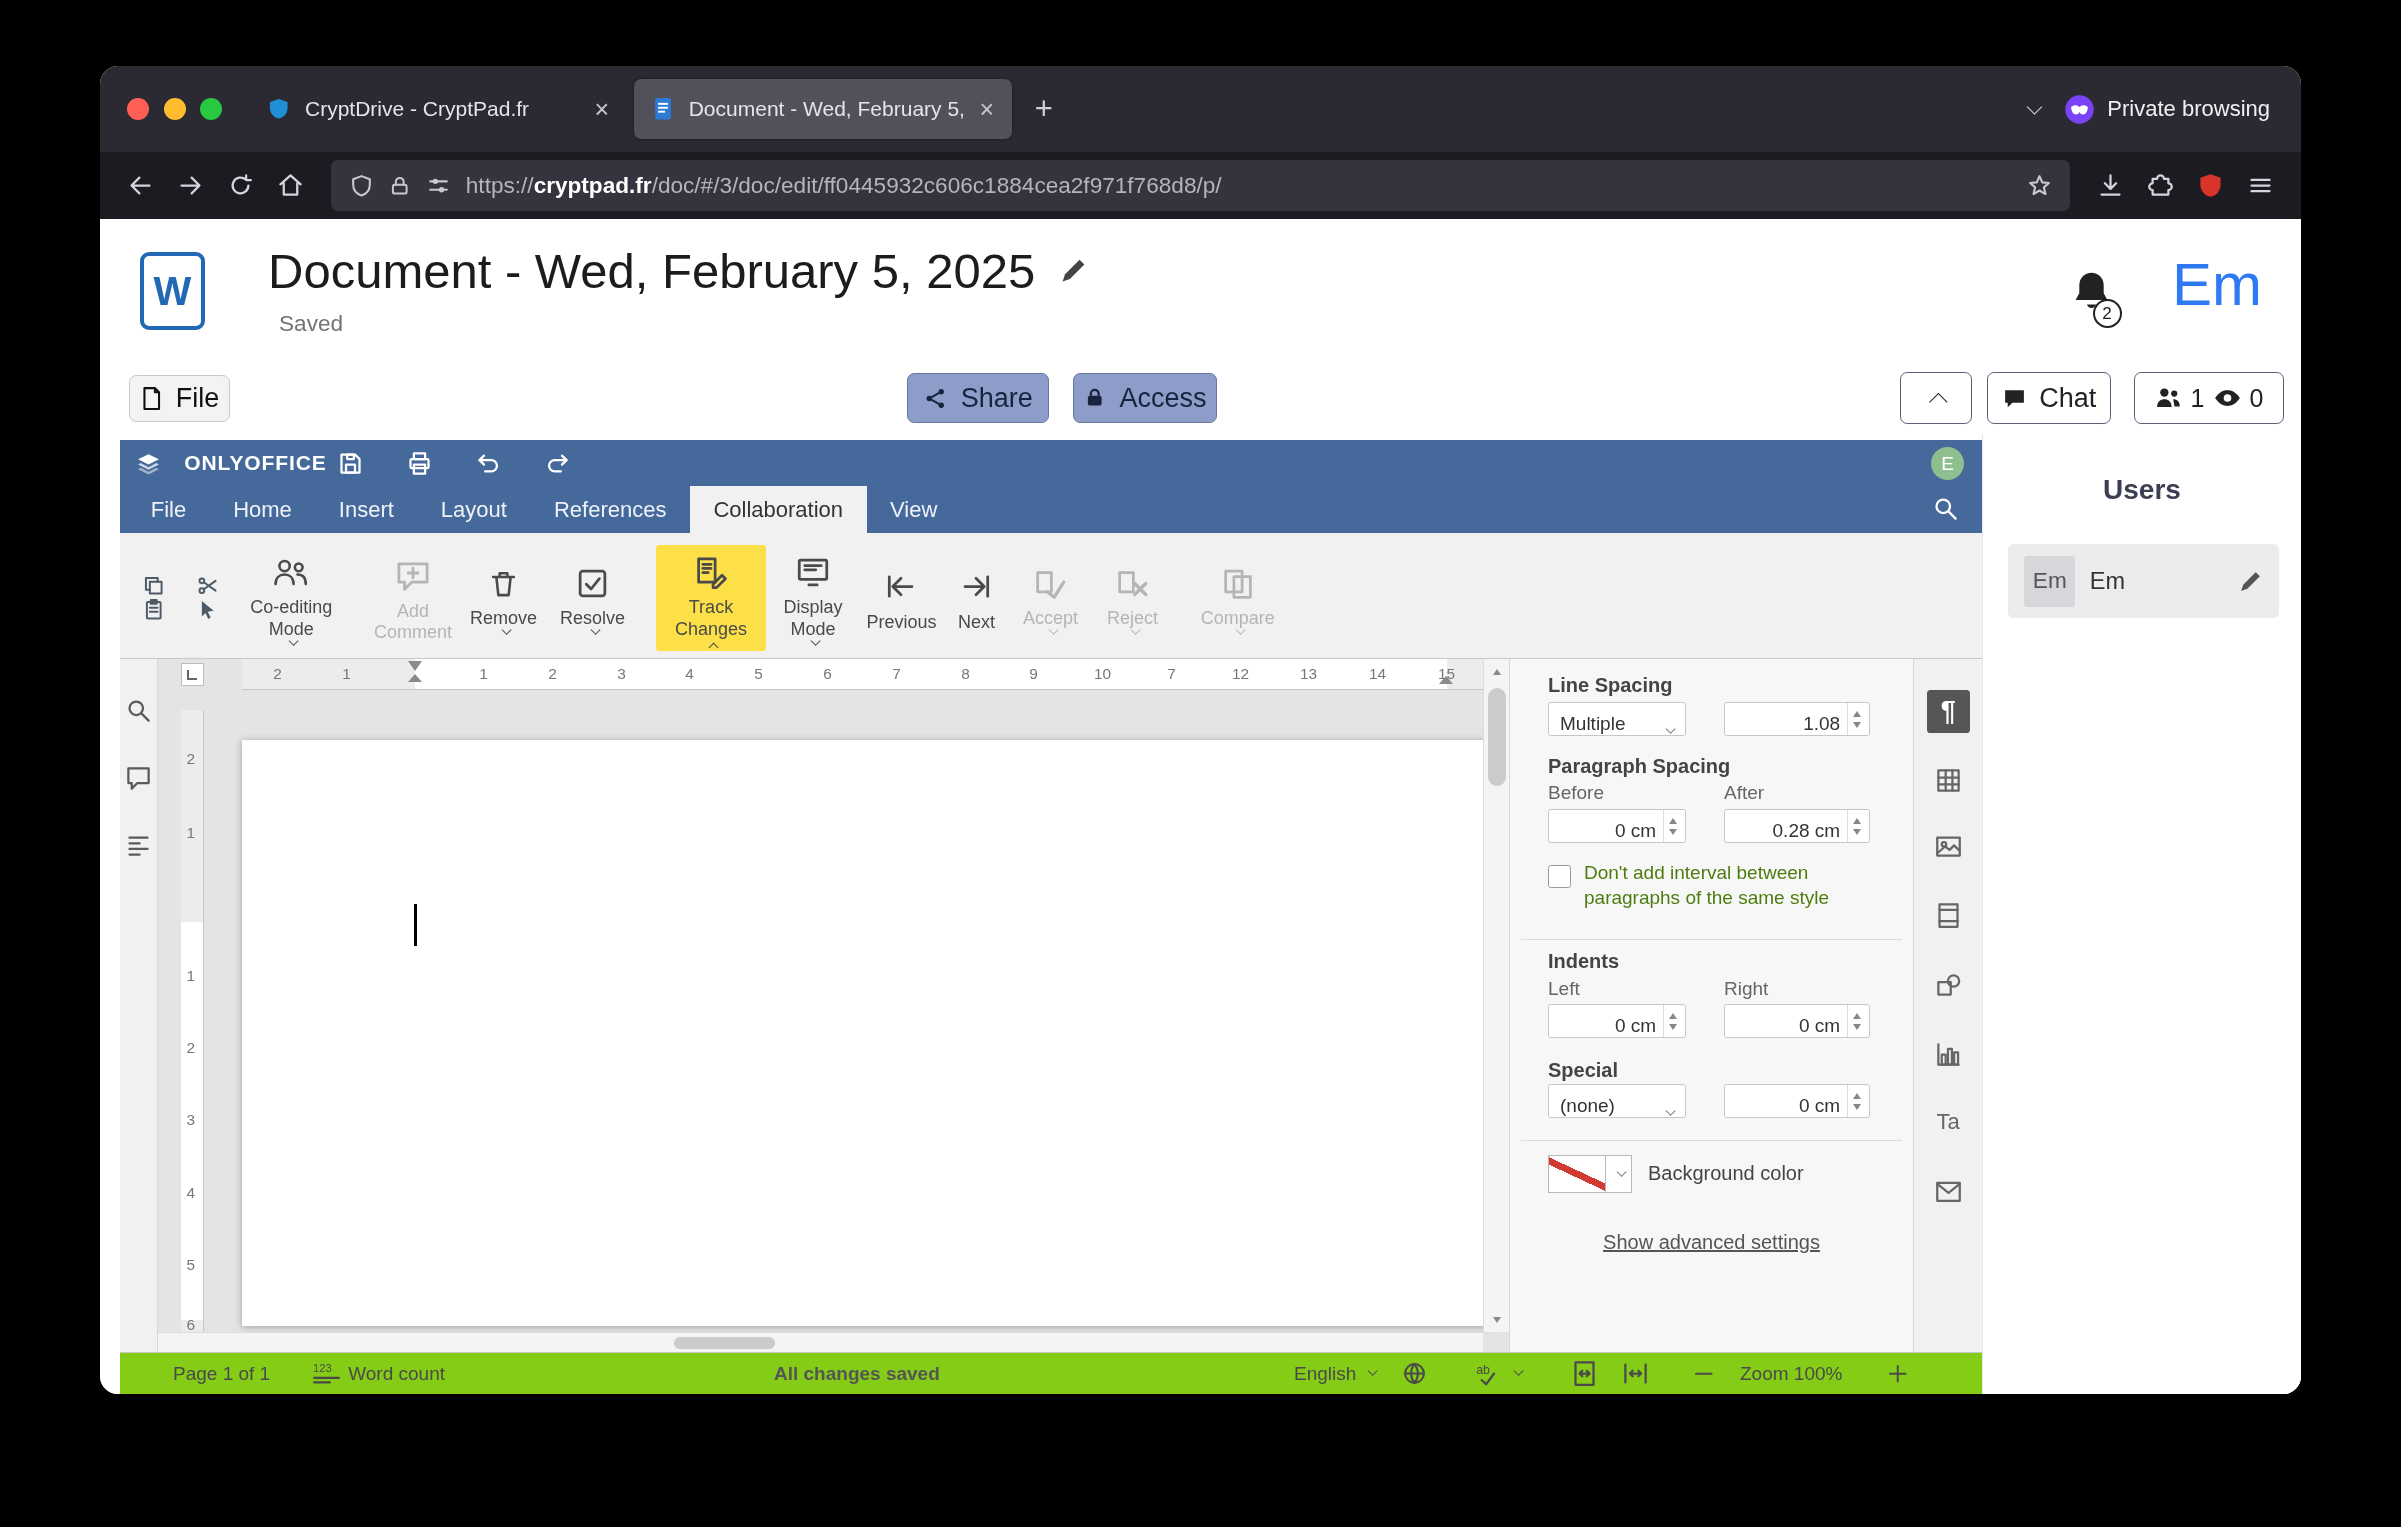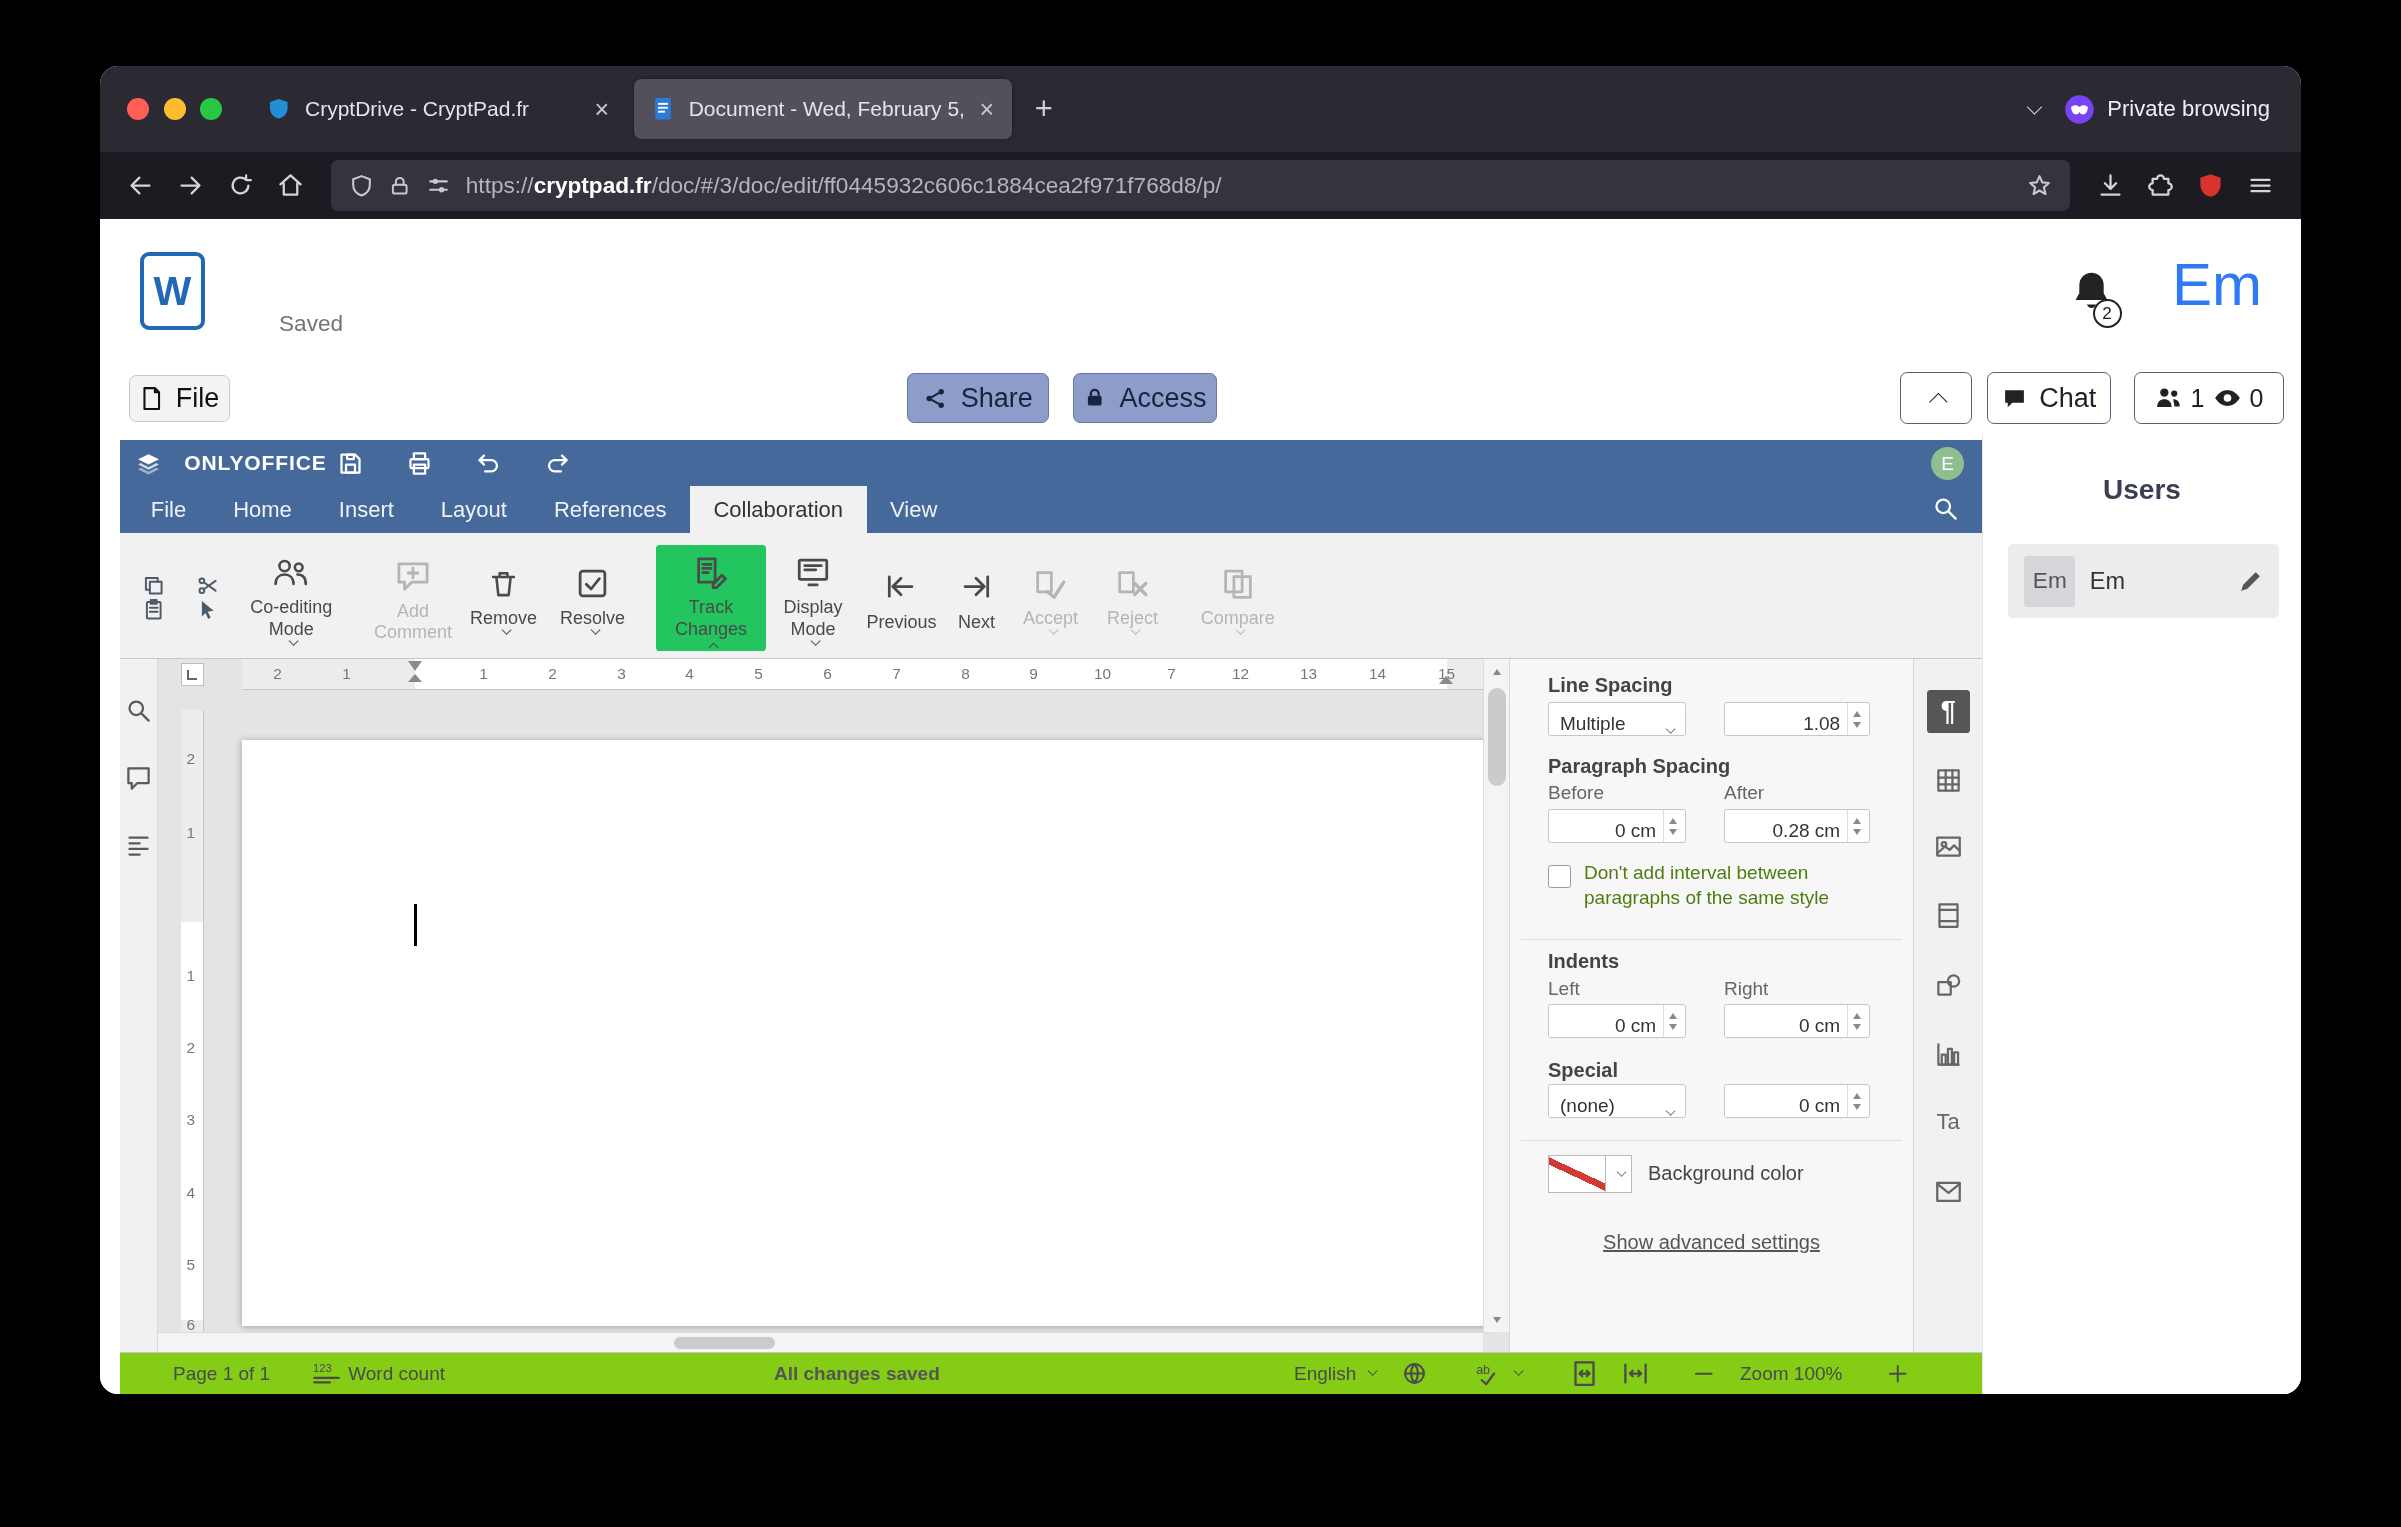--- a/index.html
+++ b/index.html
@@ -58,21 +58,21 @@
   .omenu{height:47px;background:#45699b;display:flex;align-items:stretch;color:#eef2f8;padding:0 7.2px;flex:0 0 auto;position:relative}
   .omenu .mi{padding:0 23.5px;font-size:22px;display:flex;align-items:center}
   .omenu .mi.active{background:#f1f1f1;color:#333}
   .osearch{position:absolute;right:23.5px;top:9px;color:#fff}
 
   .otoolbar{height:126px;background:#f1f1f1;border-bottom:0.9px solid #c8c8c8;display:flex;align-items:center;padding:7.2px 7.2px 3.6px;flex:0 0 auto;position:relative;z-index:5}
   .clipgrid{width:107px;display:grid;grid-template-columns:1fr 1fr;grid-template-rows:1fr 1fr;align-items:center;justify-items:center;color:#4d5a68;padding:5.4px 0}
   .tbtn{display:flex;flex-direction:column;align-items:center;justify-content:flex-start;padding:7.2px 5.4px 3.6px;color:#4a4a4a;font-size:18px;text-align:center;border-radius:3.6px;line-height:1.18}
   .tbtn .ticon{height:42px;display:flex;align-items:center;justify-content:center;margin-bottom:3.6px}
   .tbtn.disabled{color:#b5b5b5}
-  .tbtn.pressed{background:#22c55e}
+  .tbtn.pressed{background:#fde047}
   .tdiv{width:0.9px;background:#d2d2d2;margin:9px 9px}
   .chv{display:inline-block;width:9px;height:9px;border-right:1.8px solid currentColor;border-bottom:1.8px solid currentColor;transform:rotate(45deg) translate(-1.8px,-1.8px);margin-left:5.4px}
   .chv.up{transform:rotate(-135deg) translate(-2.7px,-2.7px)}
   .chv.sm{width:7.2px;height:7.2px}
 
   
   .ddmenu{position:absolute;left:570px;top:208px;width:304px;background:#fff;border:0.9px solid #c2c2c2;border-radius:3.6px;box-shadow:0 9px 27px rgba(0,0,0,.28);padding:11px 0;z-index:60}
   .dditem{height:47px;display:flex;align-items:center;padding-left:54px;position:relative;font-size:21px;color:#333}
   .ddcheck{position:absolute;left:16.3px;top:9px;font-size:23.5px;color:#444}
 
@@ -229,20 +229,26 @@
         </div>
       <div class="navbtn">
           <svg class="ic" width="27" height="27" viewBox="0 0 24 24">
             <path d="M4 7 H20 M4 12 H20 M4 17 H20"></path>
           </svg>
         </div>
     </div>
 
     <div class="padhead">
       <div class="docicon">W</div>
+      <div class="doctitle">
+        <span>Document - Wed, February 5, 2025</span>
+        <svg class="icf" width="29" height="29" viewBox="0 0 24 24" style="color:#444">
+            <path d="M3 21 L5 15 L17 3 L21 7 L9 19 Z"></path>
+          </svg>
+      </div>
       <div class="savedtxt">Saved</div>
       <div class="bellwrap">
         <svg class="icf" width="45" height="49" viewBox="0 0 24 24">
             <path d="M12 2.5 a6.5 6.5 0 0 1 6.5 6.5 v4.5 l2 3.5 H3.5 l2-3.5 V9 A6.5 6.5 0 0 1 12 2.5 Z"></path>
             <path d="M9.6 19.5 a2.5 2.5 0 0 0 4.8 0 Z"></path>
           </svg>
         <span class="bellbadge">2</span>
       </div>
       <div class="avatar-em">Em</div>
     </div>

